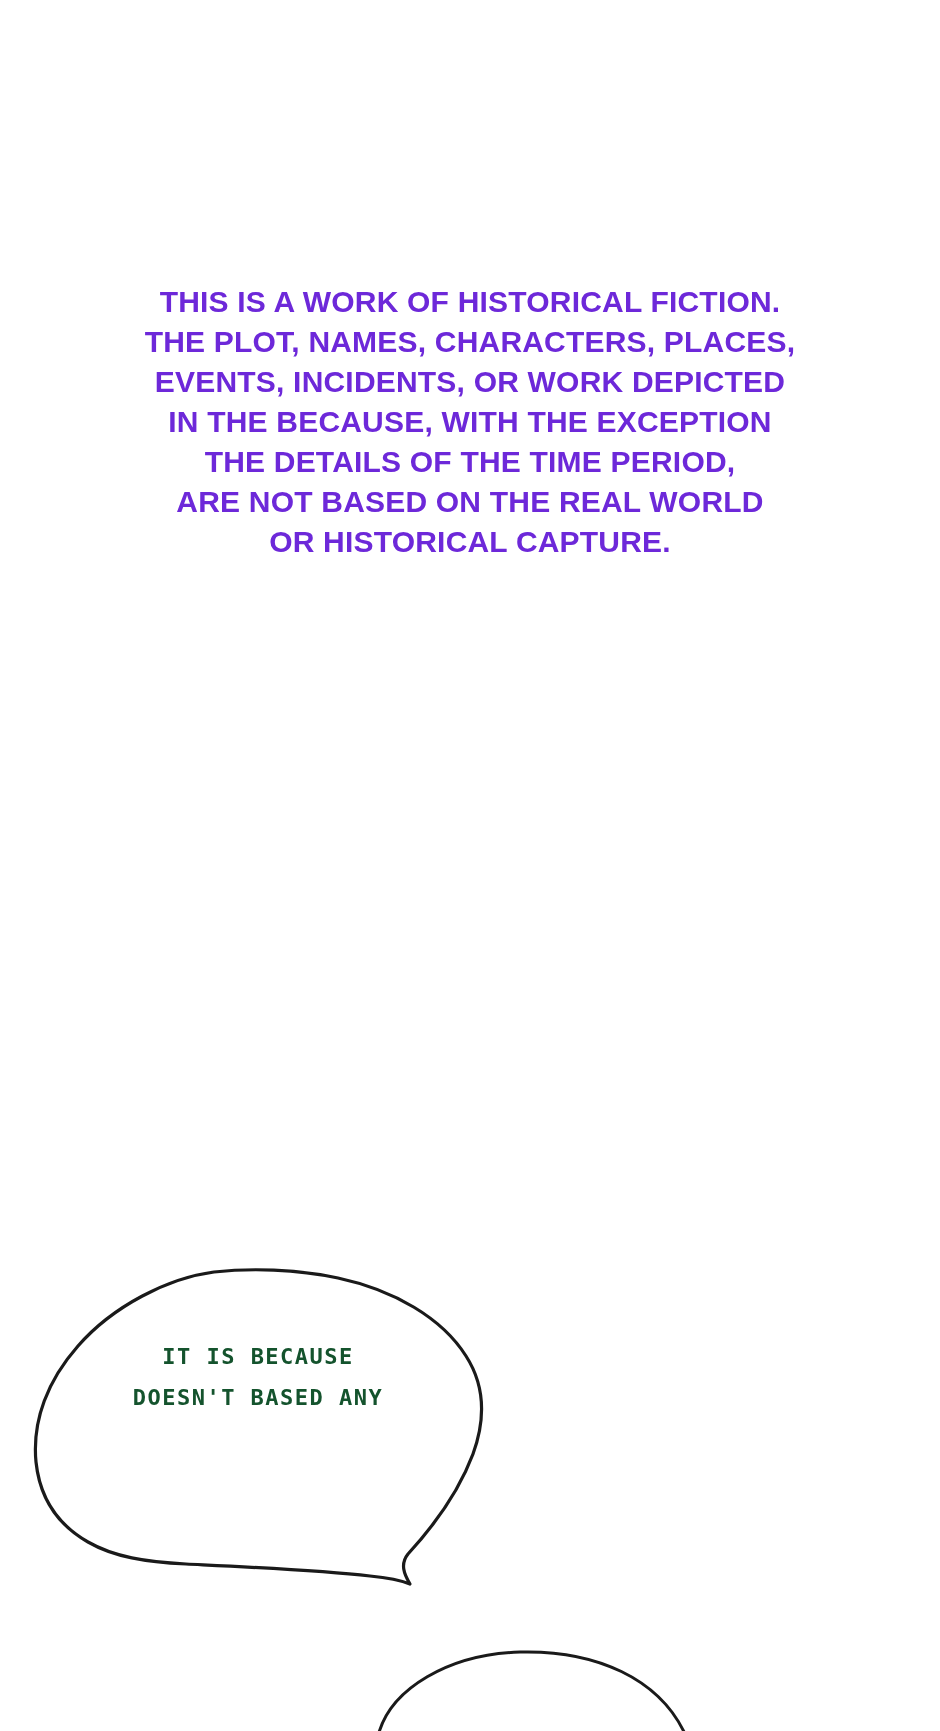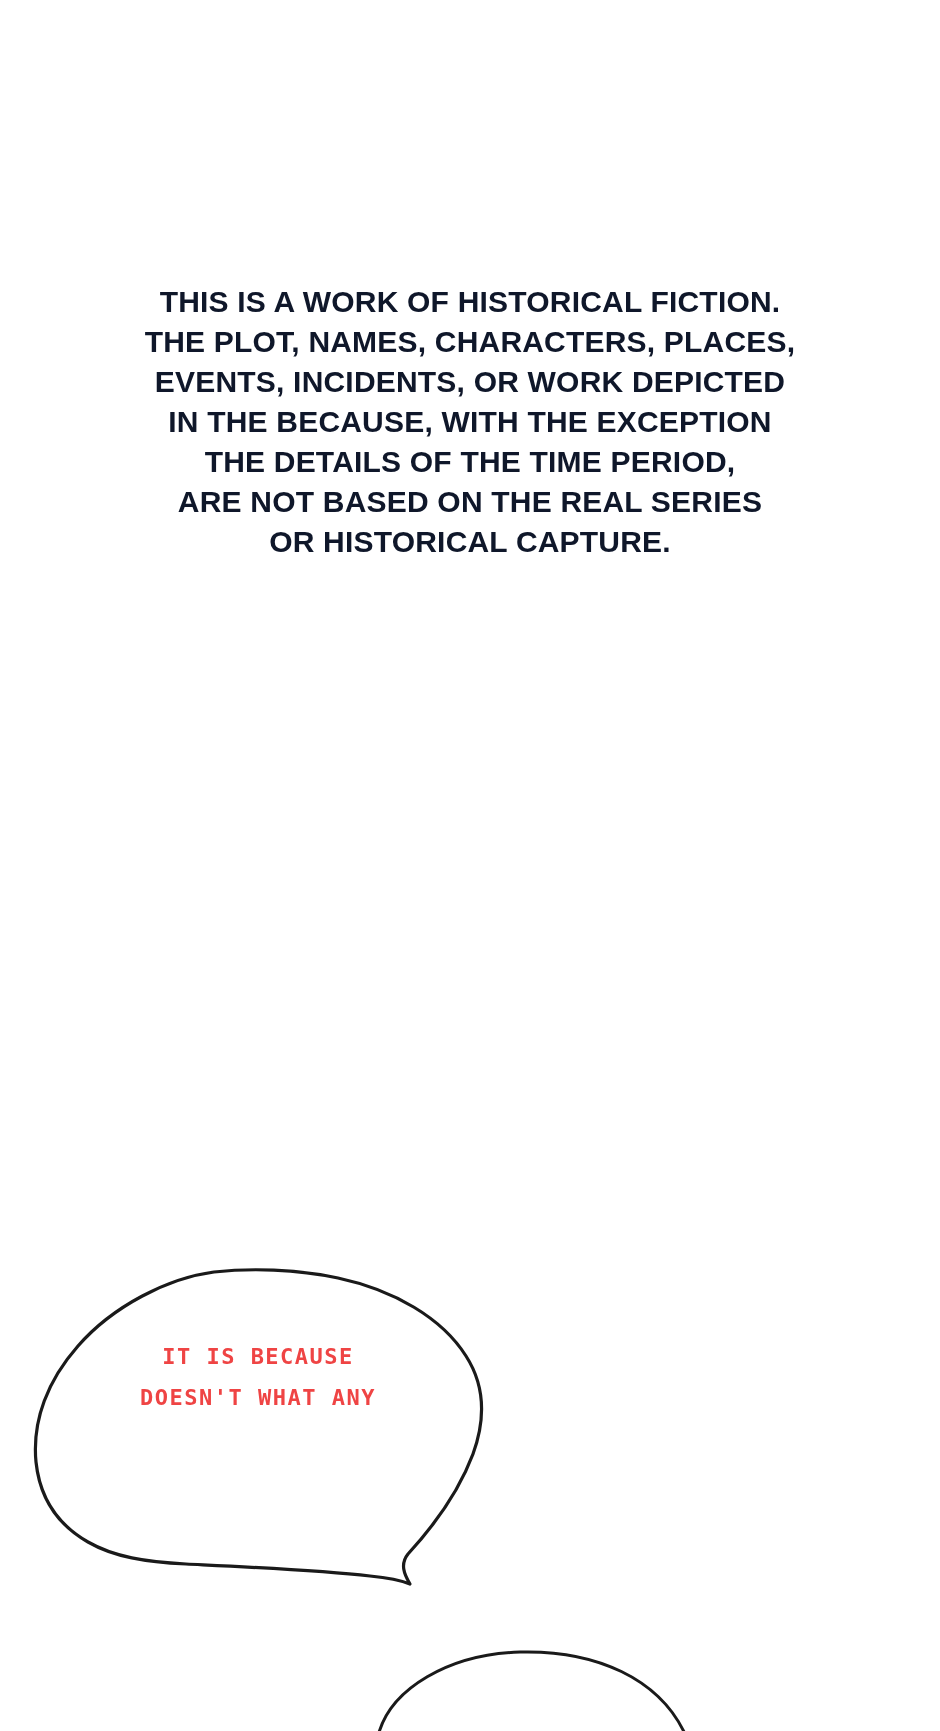--- a/index.html
+++ b/index.html
@@ -23,21 +23,21 @@
     left: 0;
     width: 940px;
     text-align: center;
   }
   .disclaimer-line {
     font-family: "Liberation Sans", sans-serif;
     font-weight: bold;
     font-size: 30px;
     line-height: 40px;
     letter-spacing: 0.2px;
-    color: #0f172a;
+    color: #6d28d9;
     white-space: nowrap;
   }
 
   
   .bubble-wrap {
     position: absolute;
     left: 18px;
     top: 1268px;
     width: 500px;
     height: 320px;
@@ -51,21 +51,21 @@
     position: absolute;
     left: 50px;
     top: 68px;
     width: 380px;
     text-align: center;
     font-family: "DejaVu Sans Mono", monospace;
     font-weight: bold;
     font-size: 22px;
     line-height: 41px;
     letter-spacing: 1.5px;
-    color: #ef4444;
+    color: #14532d;
   }
   .bubble-text div { white-space: nowrap; }
 
   
   .bottom-shape {
     position: absolute;
     left: 370px;
     top: 1648px;
     width: 420px;
     height: 90px;
@@ -73,40 +73,40 @@
 </style>
 </head>
 <body>
 
 <div class="disclaimer">
   <div class="disclaimer-line">THIS IS A WORK OF HISTORICAL FICTION.</div>
   <div class="disclaimer-line">THE PLOT, NAMES, CHARACTERS, PLACES,</div>
   <div class="disclaimer-line">EVENTS, INCIDENTS, OR WORK DEPICTED</div>
   <div class="disclaimer-line">IN THE BECAUSE, WITH THE EXCEPTION</div>
   <div class="disclaimer-line">THE DETAILS OF THE TIME PERIOD,</div>
-  <div class="disclaimer-line">ARE NOT BASED ON THE REAL SERIES</div>
+  <div class="disclaimer-line">ARE NOT BASED ON THE REAL WORLD</div>
   <div class="disclaimer-line">OR HISTORICAL CAPTURE.</div>
 </div>
 
 <div class="bubble-wrap">
   <svg class="bubble-svg" width="500" height="320" viewBox="0 0 500 320">
     <path d="M 196 4
              C 150 10, 95 38, 60 78
              C 30 112, 14 152, 18 194
              C 22 232, 42 258, 70 274
              C 96 289, 128 294, 168 296
              C 230 299, 300 302, 352 308
              C 372 310, 382 312, 392 316
              C 386 306, 382 296, 390 286
              C 412 262, 440 226, 455 186
              C 468 150, 466 116, 448 88
              C 424 50, 376 22, 320 10
              C 278 1, 232 0, 196 4 Z" fill="#ffffff" stroke="#1a1a1a" stroke-width="3.2" stroke-linejoin="round"></path>
   </svg>
   <div class="bubble-text">
     <div>IT IS BECAUSE</div>
-    <div>DOESN'T WHAT ANY</div>
+    <div>DOESN'T BASED ANY</div>
   </div>
 </div>
 
 <svg class="bottom-shape" width="420" height="90" viewBox="0 0 420 90">
   <path d="M 8 88 C 20 40, 80 6, 150 4 C 225 2, 290 30, 316 88" fill="none" stroke="#1a1a1a" stroke-width="3"></path>
 </svg>
 
 </body></html>

